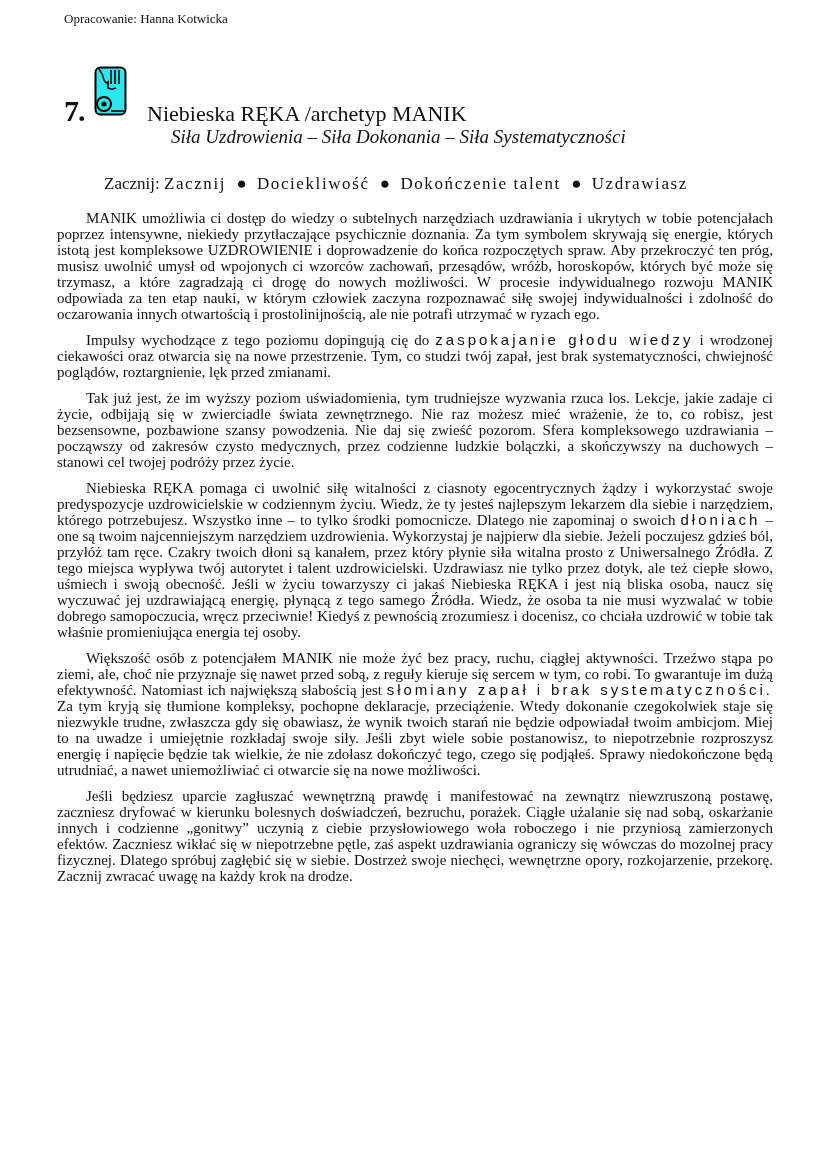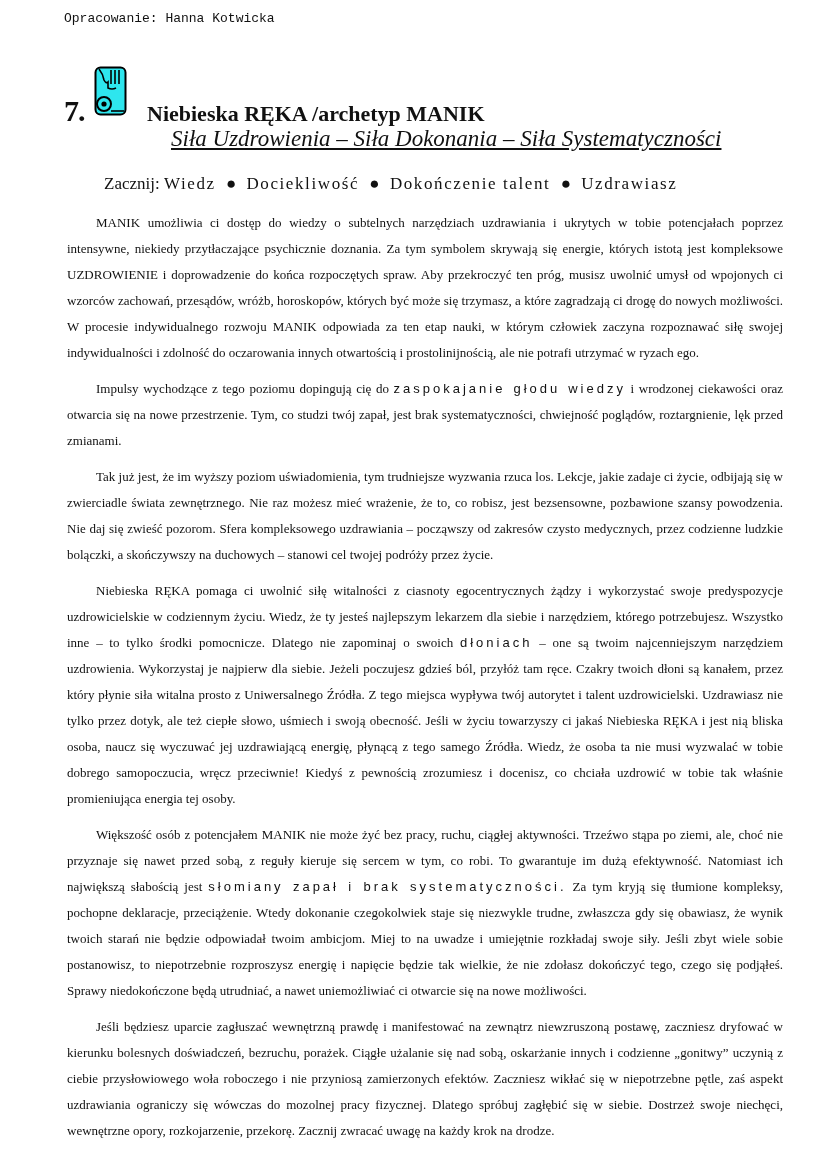--- a/index.html
+++ b/index.html
@@ -1,27 +1,27 @@
 <!DOCTYPE html>
 <html><head>
 <meta charset="utf-8">
 <style>
   html, body { margin:0; padding:0; background:#ffffff; }
   body { width:827px; height:1162px; position:relative; overflow:hidden;
          font-family:"Liberation Serif", serif; color:#111; }
-  .author { position:absolute; left:64px; top:11px; font-size:13px;font-family:Liberation Mono, monospace; }
+  .author { position:absolute; left:64px; top:11px; font-size:13px; }
   .heading { position:absolute; left:64px; top:66px; }
   .num { position:absolute; left:0; top:28px; font-size:30px; font-weight:bold; letter-spacing:-1px; }
   .glyph { position:absolute; left:30px; top:0; width:33px; height:50px; }
-  .title { position:absolute; left:83px; top:35px; font-size:22px; font-weight:bold; white-space:nowrap; }
-  .subtitle { position:absolute; left:107px; top:60px; font-size:23px; font-style:italic; white-space:nowrap;text-decoration:underline; }
+  .title { position:absolute; left:83px; top:35px; font-size:22px; font-weight:normal; white-space:nowrap; }
+  .subtitle { position:absolute; left:107px; top:60px; font-size:19px; font-style:italic; white-space:nowrap; }
   .tematyka { position:absolute; left:104px; top:174px; font-size:17px; white-space:nowrap; }
   .tematyka .t { letter-spacing:1.6px; }
   .tematyka .dot { margin:0 6px; }
-  .body { position:absolute; left:67px; top:210px; width:716px; font-size:13px; line-height:26px; text-align:justify; }
+  .body { position:absolute; left:57px; top:210px; width:716px; font-size:15px; line-height:16px; text-align:justify; }
   .body p { margin:0 0 10px 0; text-indent:29px; hyphens:manual; }
   .sp { letter-spacing:3px; font-family:Liberation Sans, sans-serif; }
 </style>
 </head>
 <body>
 
 <div class="author">Opracowanie: Hanna Kotwicka</div>
 
 <div class="heading">
   <span class="num">7.</span>
@@ -34,21 +34,21 @@
     <circle cx="10" cy="38" r="7" fill="none" stroke="#000" stroke-width="2"></circle>
     <circle cx="10" cy="38" r="2.6" fill="#000"></circle>
     <line x1="17" y1="45" x2="30" y2="45" stroke="#000" stroke-width="1.6"></line>
   </svg>
   <span class="title">Niebieska RĘKA /archetyp MANIK</span>
   <span class="subtitle">Siła Uzdrowienia – Siła Dokonania – Siła Systematyczności</span>
 </div>
 
 <div class="tematyka">
   <span>Zacznij:</span>
-  <span class="t">Wiedz</span>
+  <span class="t">Zacznij</span>
   <span class="dot">●</span>
   <span class="t">Dociekliwość</span>
   <span class="dot">●</span>
   <span class="t">Dokończenie talent</span>
   <span class="dot">●</span>
   <span class="t">Uzdrawiasz</span>
 </div>
 
 <div class="body">
   <p>MANIK umożliwia ci dostęp do wiedzy o subtelnych narzędziach uzdrawiania i ukrytych w tobie potencjałach poprzez intensywne, niekiedy przytłaczające psychicznie doznania. Za tym symbolem skrywają się energie, których istotą jest kompleksowe UZDROWIENIE i doprowadzenie do końca rozpoczętych spraw. Aby przekroczyć ten próg, musisz uwolnić umysł od wpojonych ci wzorców zachowań, przesądów, wróżb, horoskopów, których być może się trzymasz, a które zagradzają ci drogę do nowych możliwości. W procesie indywidualnego rozwoju MANIK odpowiada za ten etap nauki, w którym człowiek zaczyna rozpoznawać siłę swojej indywidualności i zdolność do oczarowania innych otwartością i prostolinijnością, ale nie potrafi utrzymać w ryzach ego.</p>

